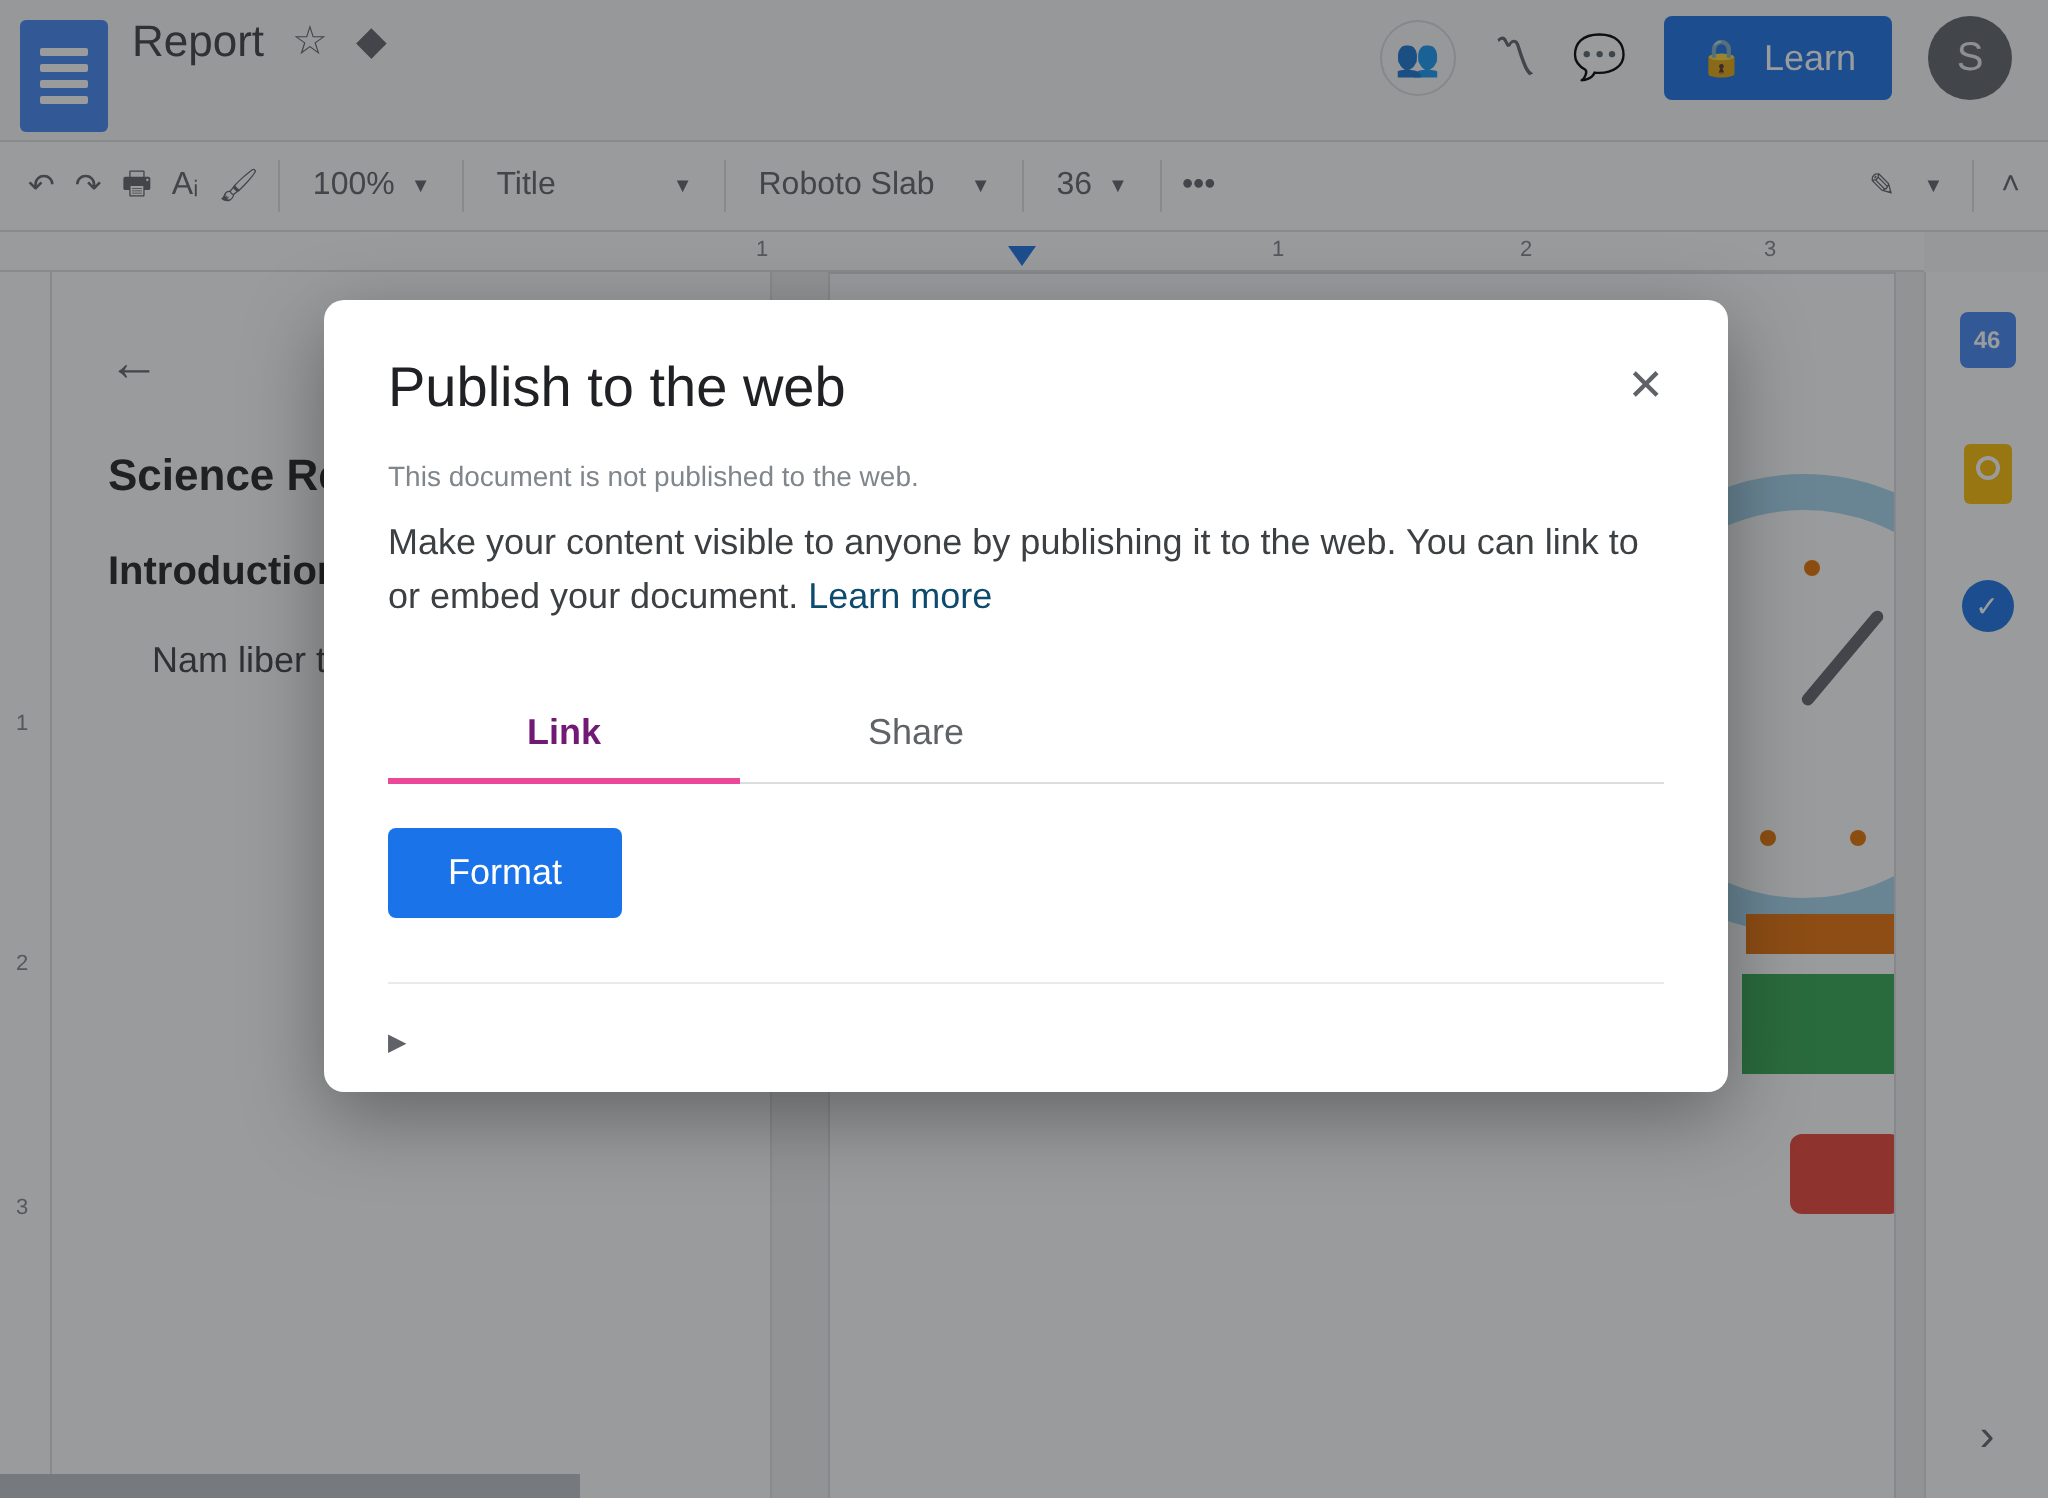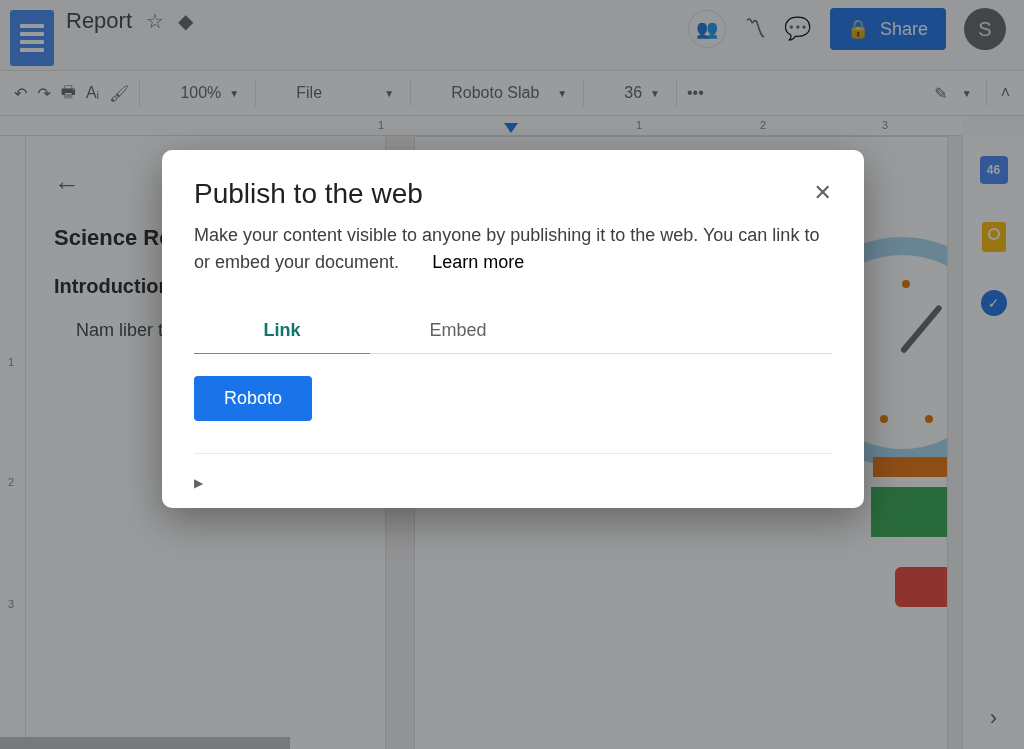--- a/index.html
+++ b/index.html
@@ -43,21 +43,21 @@
     color:#e8eaed; font-size:20px; font-weight:500;
   }
 
   
   .toolbar {
     height:46px; border-top:1px solid #e0e0e0; border-bottom:1px solid #e0e0e0;
     background:#fff; display:flex; align-items:center; padding:0 14px; gap:10px;
     font-size:16px; color:#5f6368;
   }
   .vdiv { width:1px; height:26px; background:#e0e0e0; }
-  .tb-select { display:flex; align-items:center; gap:8px; padding:0 6px;margin-left:24px; }
+  .tb-select { display:flex; align-items:center; gap:8px; padding:0 6px; }
   .caret { font-size:10px; }
   .tb-right { margin-left:auto; display:flex; align-items:center; gap:14px; }
 
   
   .ruler {
     height:20px; background:#fff; border-bottom:1px solid #e0e0e0;
     position:relative; font-size:11px; color:#80868b; margin-right:62px;
   }
   .ruler .num { position:absolute; top:3px; }
   .ruler .ind {
@@ -129,27 +129,27 @@
     background:#fff; border-radius:10px;
     box-shadow:0 12px 40px rgba(0,0,0,0.35);
     padding:28px 32px 18px 32px;
     color:#3c4043;
   }
   .modal-title-row { display:flex; align-items:flex-start; }
   .modal-title { font-size:28px; color:#202124; font-weight:400; flex:1; }
   .modal-close { font-size:22px; color:#5f6368; cursor:pointer; margin-top:2px; }
   .modal-sub { font-size:14px; color:#80868b; margin-top:20px; }
   .modal-desc { font-size:18px; color:#3c4043; margin-top:12px; line-height:1.5; }
-  .modal-desc a { color:#000000; text-decoration:none;margin-left:28px; }
+  .modal-desc a { color:#0c4a6e; text-decoration:none; }
   .tabs { display:flex; margin-top:34px; border-bottom:1px solid #dadce0; }
   .tab {
     flex:0 0 176px; text-align:center; padding:10px 0 12px 0;
     font-size:18px; color:#5f6368; cursor:pointer;
   }
-  .tab.active { color:#0f766e; font-weight:600; border-bottom:1px solid #ec4899; margin-bottom:-1px; }
+  .tab.active { color:#701a75; font-weight:600; border-bottom:3px solid #ec4899; margin-bottom:-1px; }
   .publish-btn {
     margin-top:22px; background:#1a73e8; color:#fff; font-size:18px;
     padding:12px 30px; border:none; border-radius:4px; cursor:pointer;
   }
   .modal-sep { margin-top:32px; height:1px; background:#e8eaed; }
   .expander {
     display:flex; align-items:center; gap:10px; margin-top:22px;
     font-size:18px; color:#3c4043; cursor:pointer;
   }
   .expander .tri { font-size:12px; color:#5f6368; }
@@ -171,40 +171,40 @@
       <span class="star-icon">☆</span>
       <span class="drive-icon">◆</span>
     </div>
   </div>
   <div class="right-actions">
     <div class="round-btn">👥</div>
     <div class="icon-plain">〽</div>
     <div class="icon-plain">💬</div>
     <div class="share-btn">
       <span>🔒</span>
-      <span>Share</span>
+      <span>Learn</span>
     </div>
     <div class="avatar-chip">S</div>
   </div>
 </div>
 
 <div class="toolbar">
   <span>↶</span>
   <span>↷</span>
   <span>🖶</span>
   <span>Aᵢ</span>
   <span>🖌</span>
   <div class="vdiv"></div>
   <div class="tb-select">
     <span>100%</span>
     <span class="caret">▼</span>
   </div>
   <div class="vdiv"></div>
   <div class="tb-select" style="width:110px;">
-    <span>File</span>
+    <span>Title</span>
     <span class="caret" style="margin-left:auto;">▼</span>
   </div>
   <div class="vdiv"></div>
   <div class="tb-select" style="width:128px;">
     <span>Roboto Slab</span>
     <span class="caret" style="margin-left:auto;">▼</span>
   </div>
   <div class="vdiv"></div>
   <div class="tb-select">
     <span>36</span>
@@ -273,25 +273,26 @@
 
 <div class="bottom-strip"></div>
 
 <div class="scrim"></div>
 
 <div class="modal">
   <div class="modal-title-row">
     <div class="modal-title">Publish to the web</div>
     <div class="modal-close">✕</div>
   </div>
+  <div class="modal-sub">This document is not published to the web.</div>
   <div class="modal-desc">
     <span>Make your content visible to anyone by publishing it to the web. You can link to or embed your document. </span><a href="#">Learn more</a>
   </div>
   <div class="tabs">
     <div class="tab active">Link</div>
-    <div class="tab">Embed</div>
-  </div>
-  <button class="publish-btn">Roboto</button>
+    <div class="tab">Share</div>
+  </div>
+  <button class="publish-btn">Format</button>
   <div class="modal-sep"></div>
   <div class="expander">
     <span class="tri">▶</span>
   </div>
 </div>
 
 </body></html>

